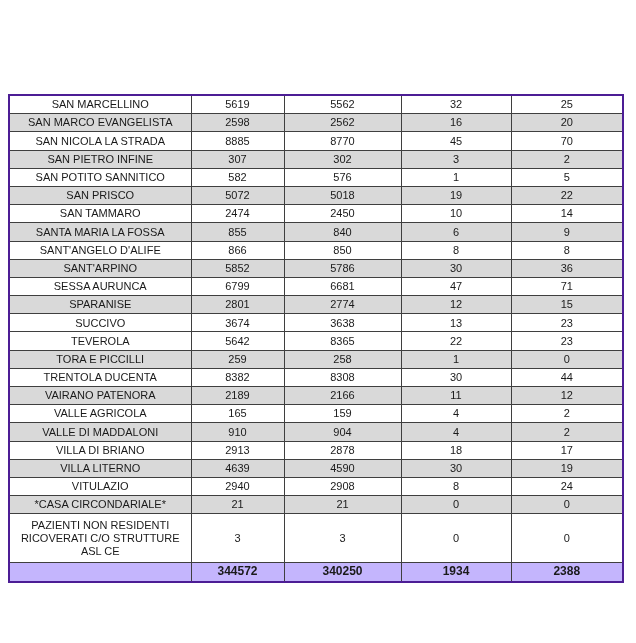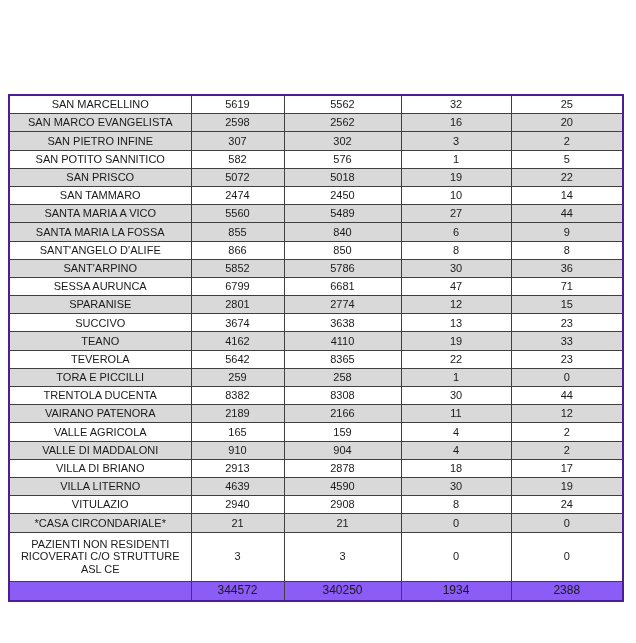--- a/index.html
+++ b/index.html
@@ -35,24 +35,24 @@
     background: #ffffff;
   }
   col.c-name  { width: 182px; }
   col.c-v1    { width: 93px;  }
   col.c-v2    { width: 117px; }
   col.c-v3    { width: 110px; }
   col.c-v4    { width: 112px; }
   tr.shaded td { background: #d9d9d9; }
   tr.tall td   { height: 48px; margin-top: 31px; }
   tr.totals td {
-    font-weight: normal;
+    font-weight: bold;
     font-size: 12px;
     height: 18px;
-    background: #8b5cf6;
+    background: #c4b5fd;
   }
 </style>
 </head>
 <body>
 
 <div class="table-wrap">
   <table class="muni-table">
     <colgroup>
       <col class="c-name">
       <col class="c-v1">
@@ -68,20 +68,27 @@
           <td>32</td>
           <td>25</td>
         </tr>
         <tr class="shaded">
           <td>SAN MARCO EVANGELISTA</td>
           <td>2598</td>
           <td>2562</td>
           <td>16</td>
           <td>20</td>
         </tr>
+        <tr>
+          <td>SAN NICOLA LA STRADA</td>
+          <td>8885</td>
+          <td>8770</td>
+          <td>45</td>
+          <td>70</td>
+        </tr>
         <tr class="shaded">
           <td>SAN PIETRO INFINE</td>
           <td>307</td>
           <td>302</td>
           <td>3</td>
           <td>2</td>
         </tr>
         <tr>
           <td>SAN POTITO SANNITICO</td>
           <td>582</td>
@@ -97,27 +104,20 @@
           <td>22</td>
         </tr>
         <tr>
           <td>SAN TAMMARO</td>
           <td>2474</td>
           <td>2450</td>
           <td>10</td>
           <td>14</td>
         </tr>
         <tr class="shaded">
-          <td>SANTA MARIA A VICO</td>
-          <td>5560</td>
-          <td>5489</td>
-          <td>27</td>
-          <td>44</td>
-        </tr>
-        <tr class="shaded">
           <td>SANTA MARIA LA FOSSA</td>
           <td>855</td>
           <td>840</td>
           <td>6</td>
           <td>9</td>
         </tr>
         <tr>
           <td>SANT'ANGELO D'ALIFE</td>
           <td>866</td>
           <td>850</td>
@@ -144,27 +144,20 @@
           <td>2774</td>
           <td>12</td>
           <td>15</td>
         </tr>
         <tr>
           <td>SUCCIVO</td>
           <td>3674</td>
           <td>3638</td>
           <td>13</td>
           <td>23</td>
-        </tr>
-        <tr class="shaded">
-          <td>TEANO</td>
-          <td>4162</td>
-          <td>4110</td>
-          <td>19</td>
-          <td>33</td>
         </tr>
         <tr>
           <td>TEVEROLA</td>
           <td>5642</td>
           <td>8365</td>
           <td>22</td>
           <td>23</td>
         </tr>
         <tr class="shaded">
           <td>TORA E PICCILLI</td>

